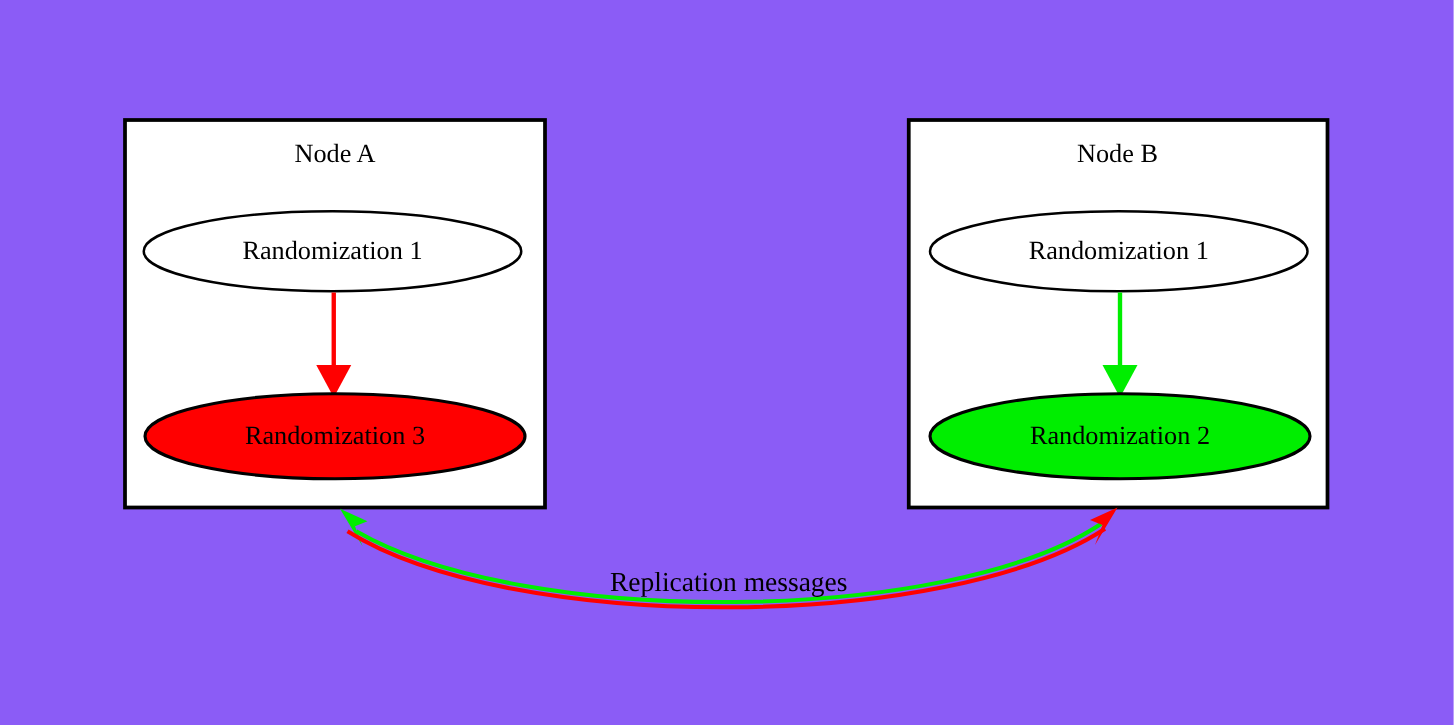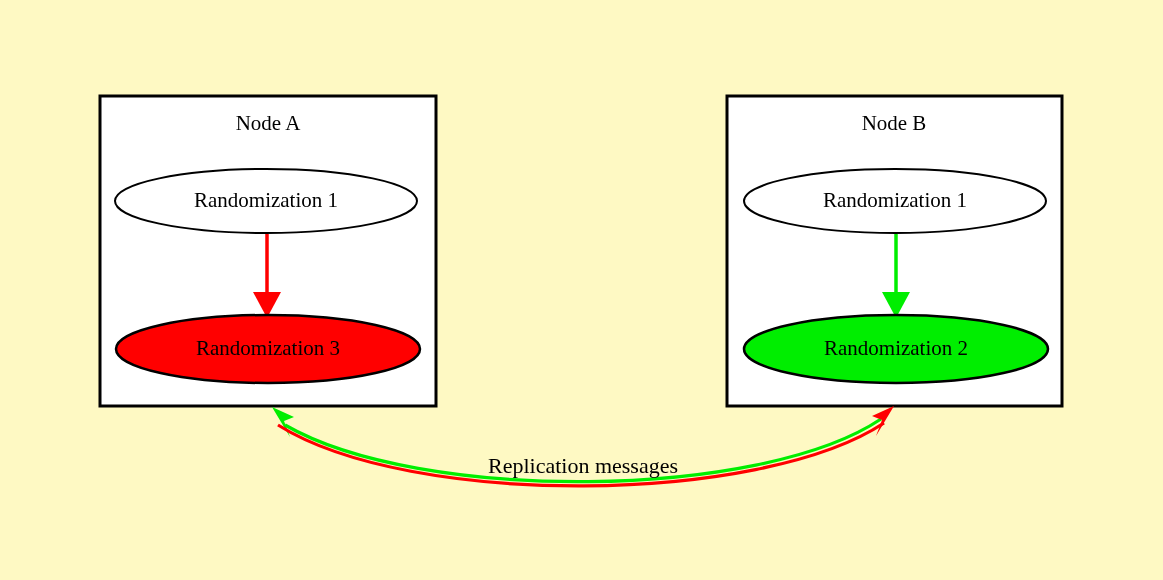--- a/index.html
+++ b/index.html
@@ -7,21 +7,21 @@
     padding: 0;
     background: #ffffff;
   }
   body {
     font-family: "Liberation Serif", "DejaVu Serif", serif;
   }
   #diagram-root {
     position: relative;
     width: 1163px;
     height: 580px;
-    background: #fef9c3;
+    background: #8b5cf6;
     overflow: hidden;
   }
   #diagram-svg {
     position: absolute;
     top: 0;
     left: 0;
     width: 1163px;
     height: 580px;
     display: block;
   }

